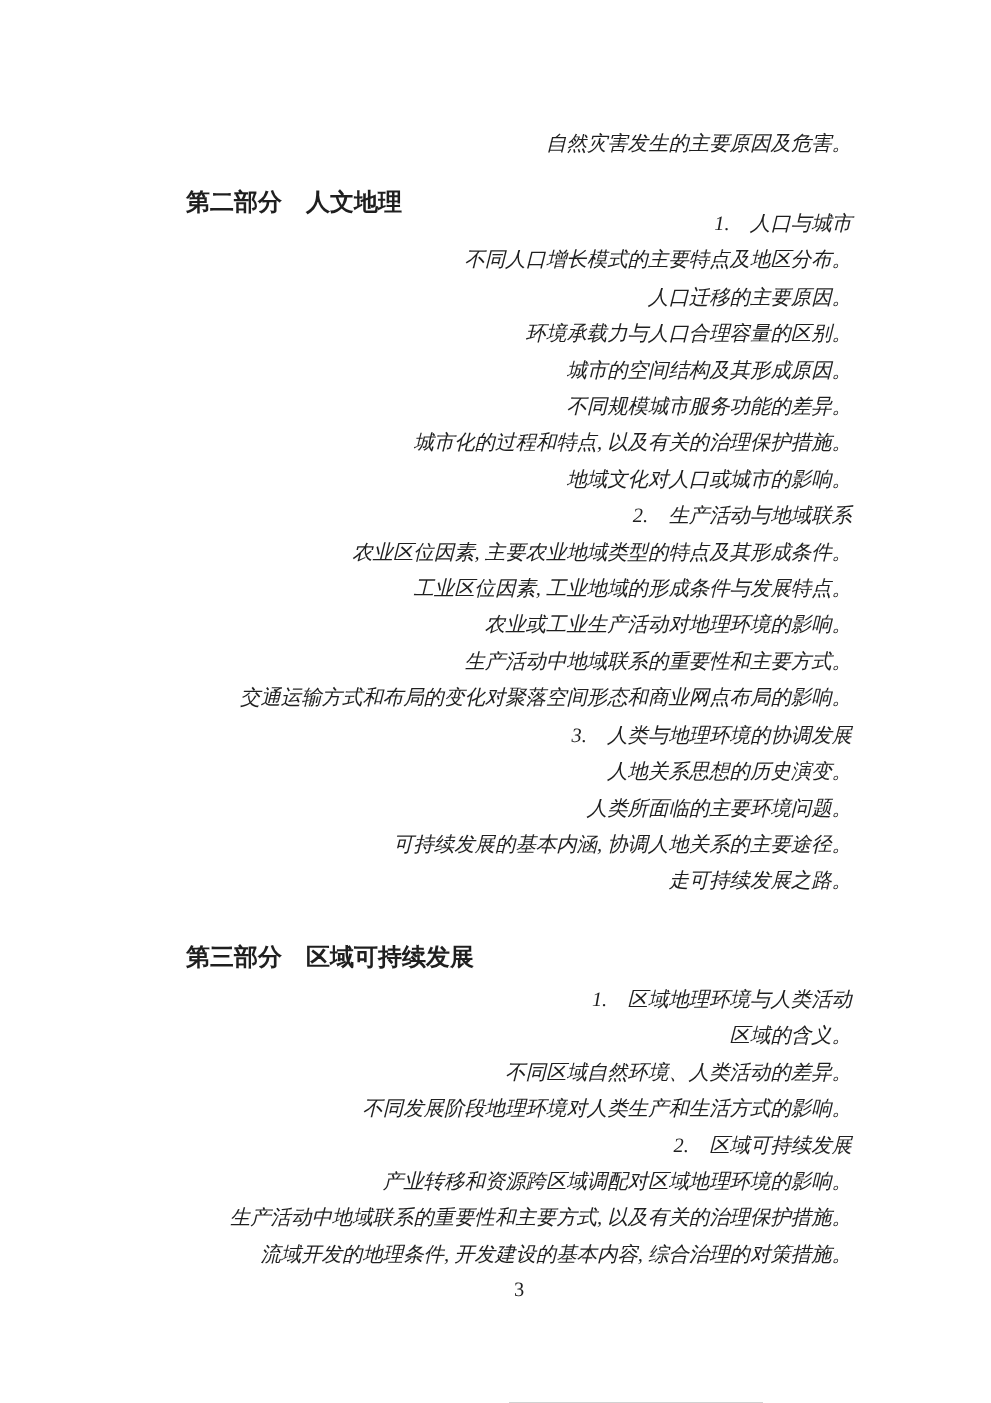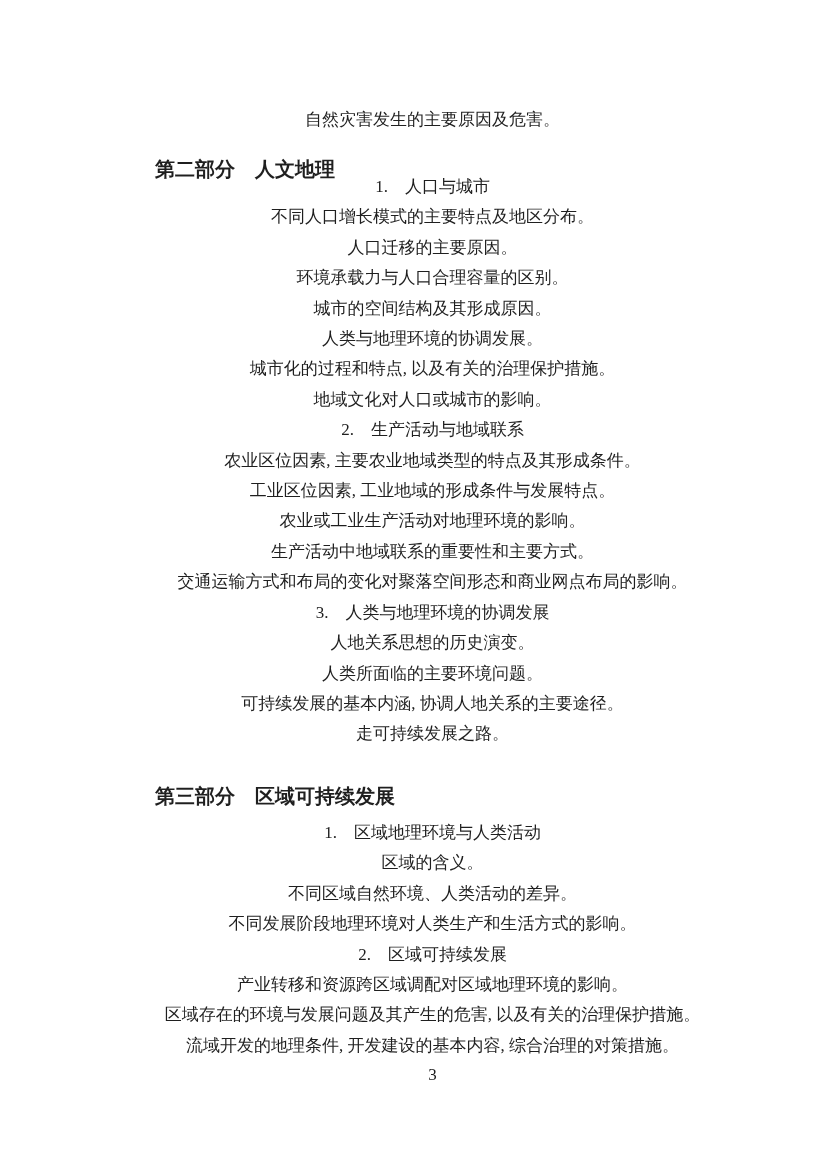--- a/index.html
+++ b/index.html
@@ -20,34 +20,35 @@
   .abs {
     position: absolute;
     left: 155px;
     width: 555px;
   }
   .body-line {
     margin: 0;
     font-size: 17px;
     line-height: 30.4px;
     white-space: pre-wrap;
-    text-align: center;
+    text-align: right;
+    font-style: italic;
   }
   .section-heading {
     margin: 0;
     font-size: 20px;
     line-height: 34px;
     font-weight: bold;
     text-align: left;
     white-space: pre-wrap;
   }
   .intro-block  { top: 105px; }
   .heading-2    { top: 152px; }
   .list-2       { top: 172px; }
-  .heading-3    { top: 781px; font-family: Liberation Mono, monospace; }
+  .heading-3    { top: 781px; }
   .list-3       { top: 818px; }
   .page-number-block {
     top: 1060px;
     text-align: center;
     font-size: 17px;
     line-height: 30px;
     margin: 0;
   }
 </style>
 </head>
@@ -62,21 +63,21 @@
   <div class="abs heading-2">
     <p class="section-heading">第二部分　人文地理</p>
   </div>
 
   <div class="abs list-2">
     <p class="body-line">1.　人口与城市</p>
     <p class="body-line">不同人口增长模式的主要特点及地区分布。</p>
     <p class="body-line">人口迁移的主要原因。</p>
     <p class="body-line">环境承载力与人口合理容量的区别。</p>
     <p class="body-line">城市的空间结构及其形成原因。</p>
-    <p class="body-line">人类与地理环境的协调发展。</p>
+    <p class="body-line">不同规模城市服务功能的差异。</p>
     <p class="body-line">城市化的过程和特点, 以及有关的治理保护措施。</p>
     <p class="body-line">地域文化对人口或城市的影响。</p>
     <p class="body-line">2.　生产活动与地域联系</p>
     <p class="body-line">农业区位因素, 主要农业地域类型的特点及其形成条件。</p>
     <p class="body-line">工业区位因素, 工业地域的形成条件与发展特点。</p>
     <p class="body-line">农业或工业生产活动对地理环境的影响。</p>
     <p class="body-line">生产活动中地域联系的重要性和主要方式。</p>
     <p class="body-line">交通运输方式和布局的变化对聚落空间形态和商业网点布局的影响。</p>
     <p class="body-line">3.　人类与地理环境的协调发展</p>
     <p class="body-line">人地关系思想的历史演变。</p>
@@ -89,19 +90,19 @@
     <p class="section-heading">第三部分　区域可持续发展</p>
   </div>
 
   <div class="abs list-3">
     <p class="body-line">1.　区域地理环境与人类活动</p>
     <p class="body-line">区域的含义。</p>
     <p class="body-line">不同区域自然环境、人类活动的差异。</p>
     <p class="body-line">不同发展阶段地理环境对人类生产和生活方式的影响。</p>
     <p class="body-line">2.　区域可持续发展</p>
     <p class="body-line">产业转移和资源跨区域调配对区域地理环境的影响。</p>
-    <p class="body-line">区域存在的环境与发展问题及其产生的危害, 以及有关的治理保护措施。</p>
+    <p class="body-line">生产活动中地域联系的重要性和主要方式, 以及有关的治理保护措施。</p>
     <p class="body-line">流域开发的地理条件, 开发建设的基本内容, 综合治理的对策措施。</p>
   </div>
 
   <div class="abs page-number-block">3</div>
 
 </div>
 
 </body></html>

